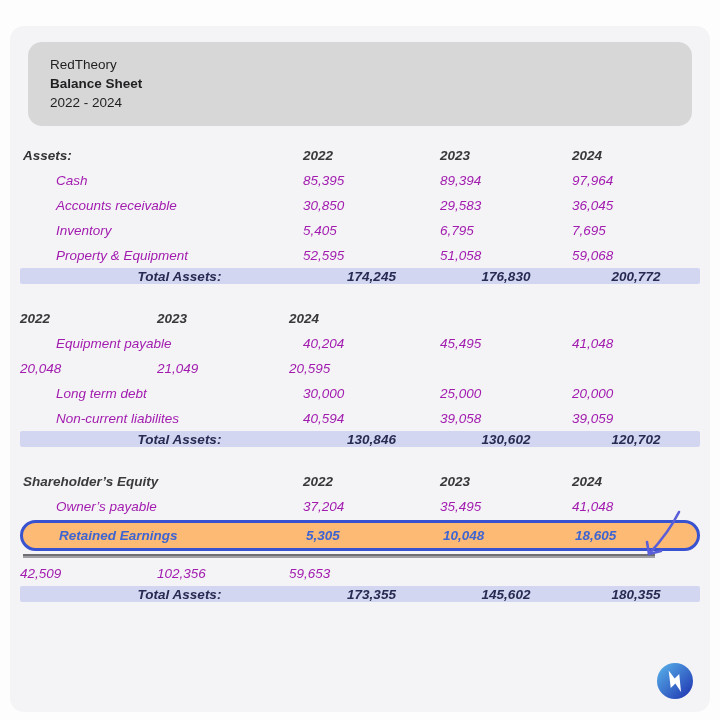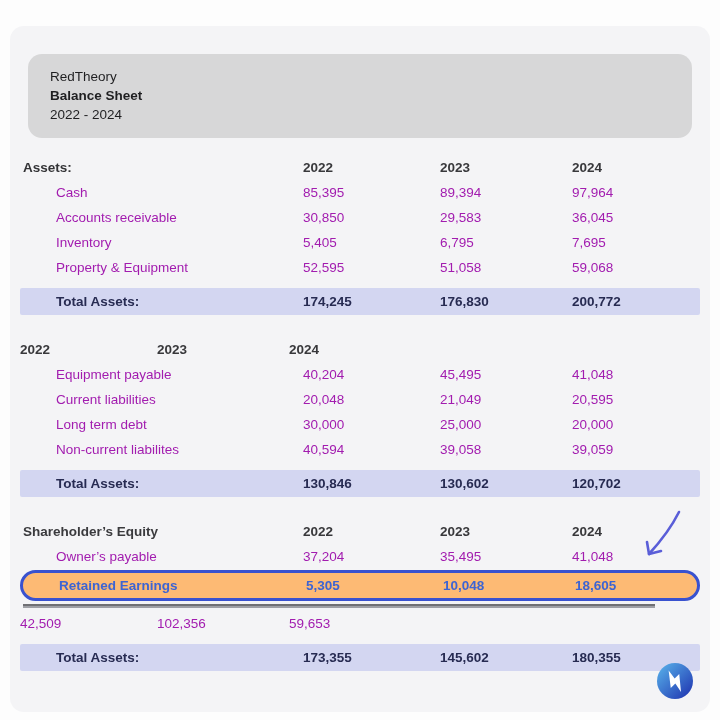--- a/index.html
+++ b/index.html
@@ -1,36 +1,36 @@
 <!DOCTYPE html>
 <html><head>
 <meta charset="utf-8">
 <style>
   * { box-sizing: border-box; margin: 0; padding: 0; }
   body { font-family: "Liberation Sans", sans-serif; background: #ffffff; }
   .page { position: relative; width: 720px; height: 720px; background: #fdfdfd; overflow: hidden; }
   .card { position: absolute; left: 10px; top: 26px; width: 700px; height: 686px;
           background: #f4f4f6; border-radius: 14px; }
-  .header-box { margin: 28px 18px 16px 18px; background: #d7d7d8; border-radius: 14px;
+  .header-box { margin: 16px 18px 16px 18px; background: #d7d7d8; border-radius: 14px;
                 padding: 13px 22px 14px 22px; color: #1f1f21; }
   .header-box .line { font-size: 13.5px; line-height: 19px; }
   .header-box .bold { font-weight: bold; }
-  .content { margin: 0 10px; }
+  .content { margin: 0 10px; font-style: italic; }
   .row { display: flex; align-items: center; height: 25px; font-size: 13.5px; color: #a21caf; }
   .lbl  { width: 283px; padding-left: 3px; }
   .ind  { padding-left: 36px; }
   .val  { width: 137px; }
   .val2 { width: 132px; }
   .val3 { flex: 1; }
   .years { color: #38383b; font-weight: bold; height: 26px; }
   .sec-title-bold { font-weight: bold; color: #333336; }
   .sec-title-med  { font-weight: normal; color: #3d3d40; }
   .sec-title-semi { font-weight: 600; color: #3a3a3d; }
-  .total-row { background: #d3d6f1; border-radius: 2px; height: 27px; margin-top: 8px;
-               font-weight: bold; color: #272b52; }
+  .total-row { background: #d3d6f1; border-radius: 2px; height: 16px; margin-top: 0;
+               font-weight: bold; color: #272b52; text-align: center; }
   .section { margin-bottom: 21px; }
   .pill-row { border: 3px solid #3952cf; border-radius: 999px; background: #fdba74;
               height: 31px; margin: 1px 0; font-weight: bold; color: #3d64d3; }
   .dbl-line { height: 3px; border-top: 2px solid #707074; border-bottom: 2px solid #9fa0a6;
               margin: 3px 45px 3px 3px; }
   .arrow-wrap { position: absolute; right: 24px; top: 456px; width: 64px; height: 76px; }
   .logo-wrap { position: absolute; right: 16px; bottom: 12px; width: 38px; height: 38px; }
 </style>
 </head>
 <body>
@@ -91,21 +91,20 @@
           <span class="val2">2023</span>
           <span class="val3">2024</span>
         </div>
         <div class="row">
           <span class="lbl ind">Equipment payable</span>
           <span class="val">40,204</span>
           <span class="val2">45,495</span>
           <span class="val3">41,048</span>
         </div>
         <div class="row">
-          <span class="lbl ind">Current liabilities</span>
           <span class="val">20,048</span>
           <span class="val2">21,049</span>
           <span class="val3">20,595</span>
         </div>
         <div class="row">
           <span class="lbl ind">Long term debt</span>
           <span class="val">30,000</span>
           <span class="val2">25,000</span>
           <span class="val3">20,000</span>
         </div>

